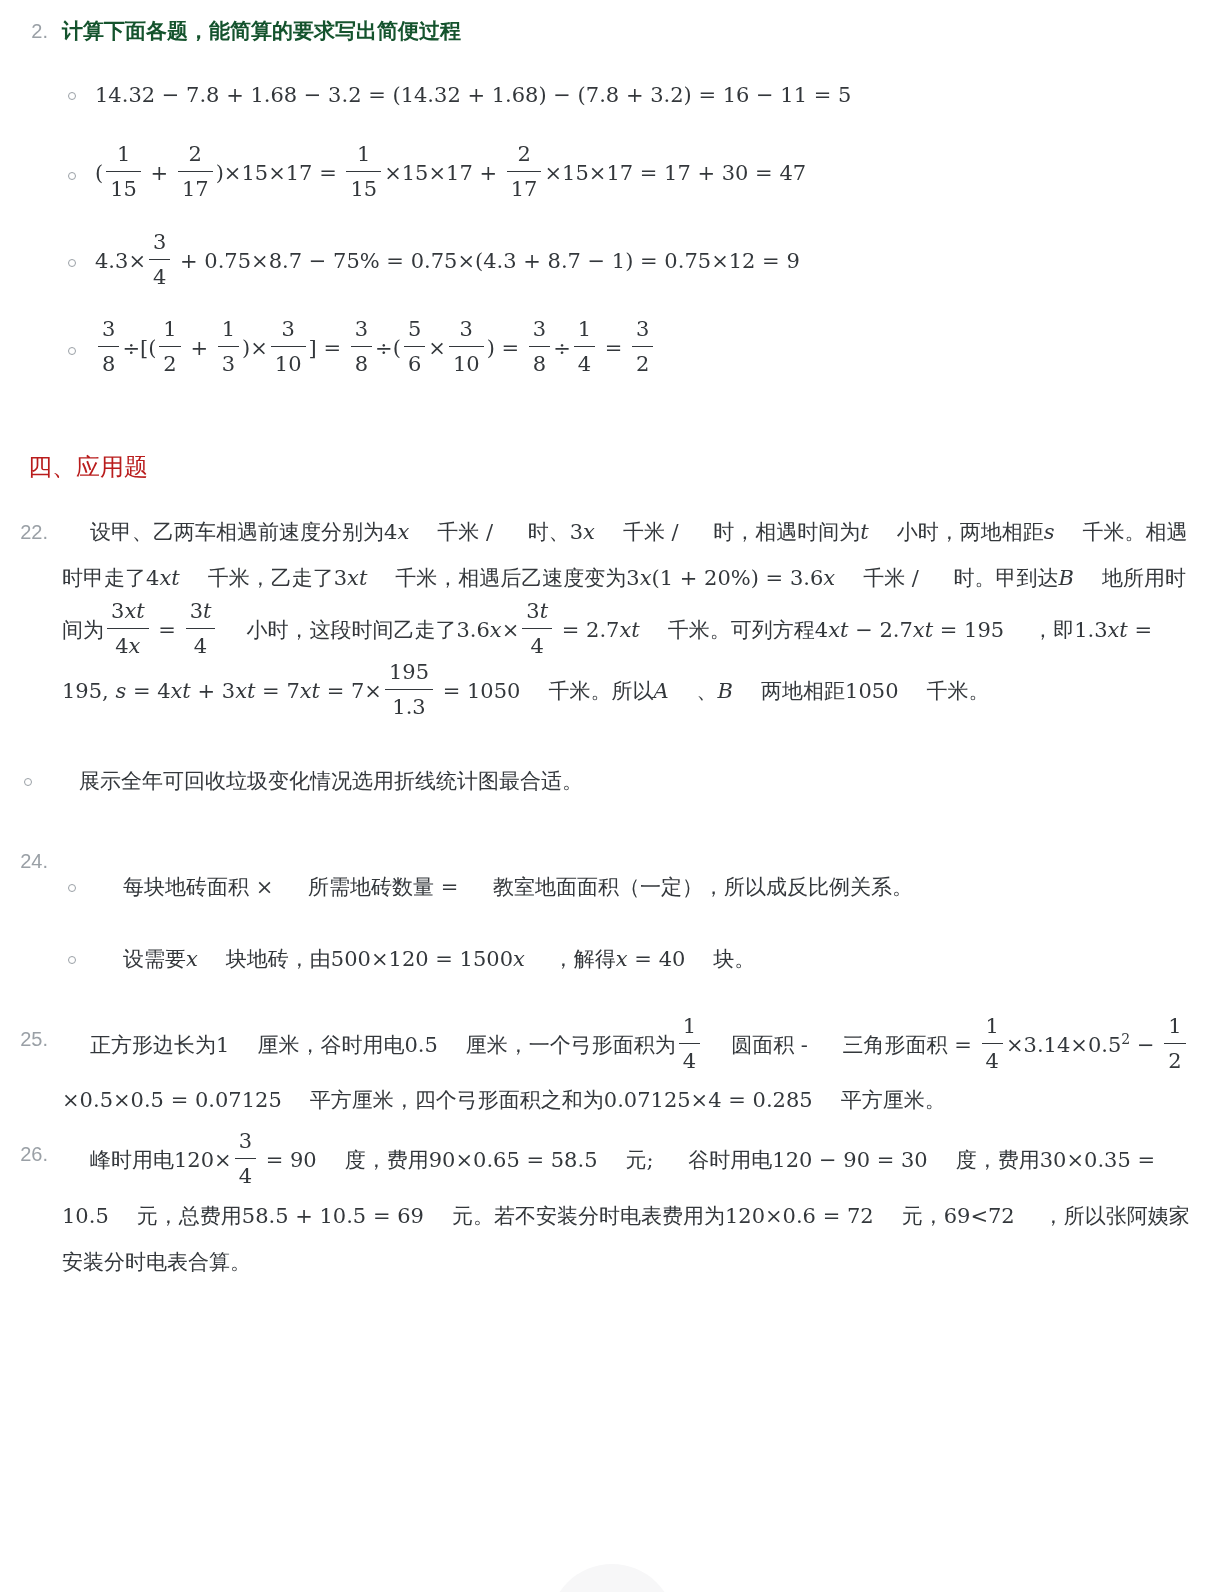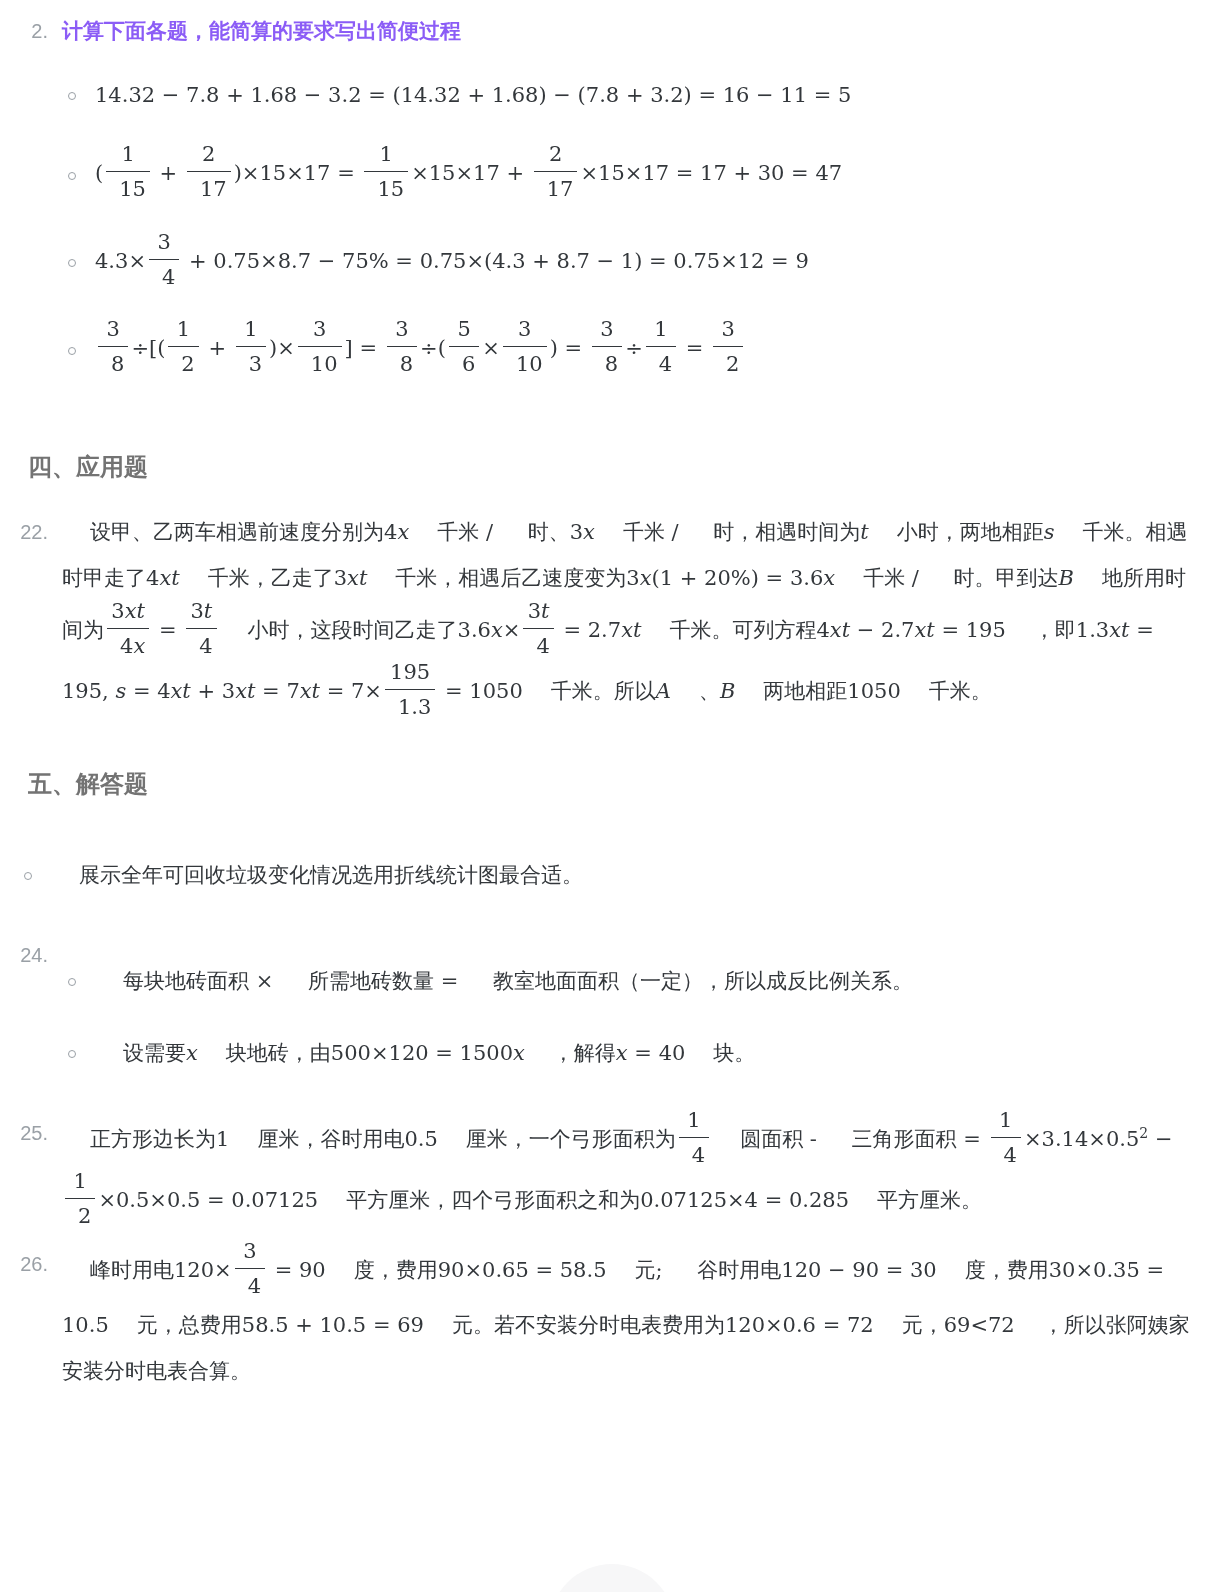--- a/index.html
+++ b/index.html
@@ -9,42 +9,42 @@
     background: #ffffff;
     color: #33373b;
     font-family: "Liberation Sans", sans-serif;
     position: relative;
     overflow: hidden;
   }
   .page { padding: 16px 22px 0 18px; }
 
   .section-heading {
     font-size: 24px;
-    font-weight: 700;
-    color: #737373;
+    font-weight: 400;
+    color: #b91c1c;
     margin: 44px 0 26px 10px;
     line-height: 32px;
   }
 
   .item { display: flex; margin-bottom: 8px; }
   .item-num {
     width: 44px; min-width: 44px;
     text-align: right;
     padding-right: 14px;
     color: #9aa0a6;
     font-size: 20px;
     line-height: 30px;
   }
   .item.has-lines .item-num { line-height: 46px; }
   .item-body { flex: 1; min-width: 0; }
 
   .item-title {
     font-size: 21px;
     font-weight: 700;
-    color: #8b5cf6;
+    color: #14532d;
     line-height: 30px;
   }
 
   .mathline { font-size: 21px; line-height: 46px; }
 
   .bullet { display: flex; margin: 26px 0; align-items: center; }
   .bullet-marker { width: 33px; min-width: 33px; }
   .circ {
     display: inline-block;
     width: 8px; height: 8px;
@@ -64,21 +64,21 @@
     display: inline-flex;
     flex-direction: column;
     text-align: center;
     vertical-align: middle;
     position: relative;
     top: -3px;
     margin: 0 3px;
     line-height: 1.25;
   }
   .frac .num { border-bottom: 1.5px solid currentColor; padding: 0 4px 4px; }
-  .frac .den { padding: 4px 4px 0; margin-left: 9px; }
+  .frac .den { padding: 4px 4px 0; }
 
   .float-circle {
     position: absolute;
     left: 549px; top: 1564px;
     width: 126px; height: 126px;
     border-radius: 50%;
     background: #f7f7f8;
   }
 </style>
 </head>
@@ -165,21 +165,20 @@
               <span class="den"><span class="math-run">4</span></span>
             </span><span class="cjk-run">小时，这段时间乙走了</span><span class="math-run">3.6</span><span class="mvar">x</span><span class="math-run">×</span><span class="frac">
               <span class="num"><span class="math-run">3</span><span class="mvar">t</span></span>
               <span class="den"><span class="math-run">4</span></span>
             </span><span class="math-run"> = 2.7</span><span class="mvar">xt</span><span class="cjk-run">千米。可列方程</span><span class="math-run">4</span><span class="mvar">xt</span><span class="math-run"> − 2.7</span><span class="mvar">xt</span><span class="math-run"> = 195</span><span class="cjk-run">，即</span><span class="math-run">1.3</span><span class="mvar">xt</span><span class="math-run"> = 195, </span><span class="mvar">s</span><span class="math-run"> = 4</span><span class="mvar">xt</span><span class="math-run"> + 3</span><span class="mvar">xt</span><span class="math-run"> = 7</span><span class="mvar">xt</span><span class="math-run"> = 7×</span><span class="frac">
               <span class="num"><span class="math-run">195</span></span>
               <span class="den"><span class="math-run">1.3</span></span>
             </span><span class="math-run"> = 1050</span><span class="cjk-run">千米。所以</span><span class="mvar">A</span><span class="cjk-run">、</span><span class="mvar">B</span><span class="cjk-run">两地相距</span><span class="math-run">1050</span><span class="cjk-run">千米。</span></div>
         </div>
       </div>
-      <div class="section-heading">五、解答题</div>
       <div class="item has-lines">
         <div class="item-body">
           <div class="bullet">
             <div class="bullet-marker"><span class="circ"></span></div>
             <div class="bullet-text mathline"><span class="cjk-run">展示全年可回收垃圾变化情况选用折线统计图最合适。</span></div>
           </div>
         </div>
       </div>
       <div class="item has-lines">
         <div class="item-num">24.</div>

